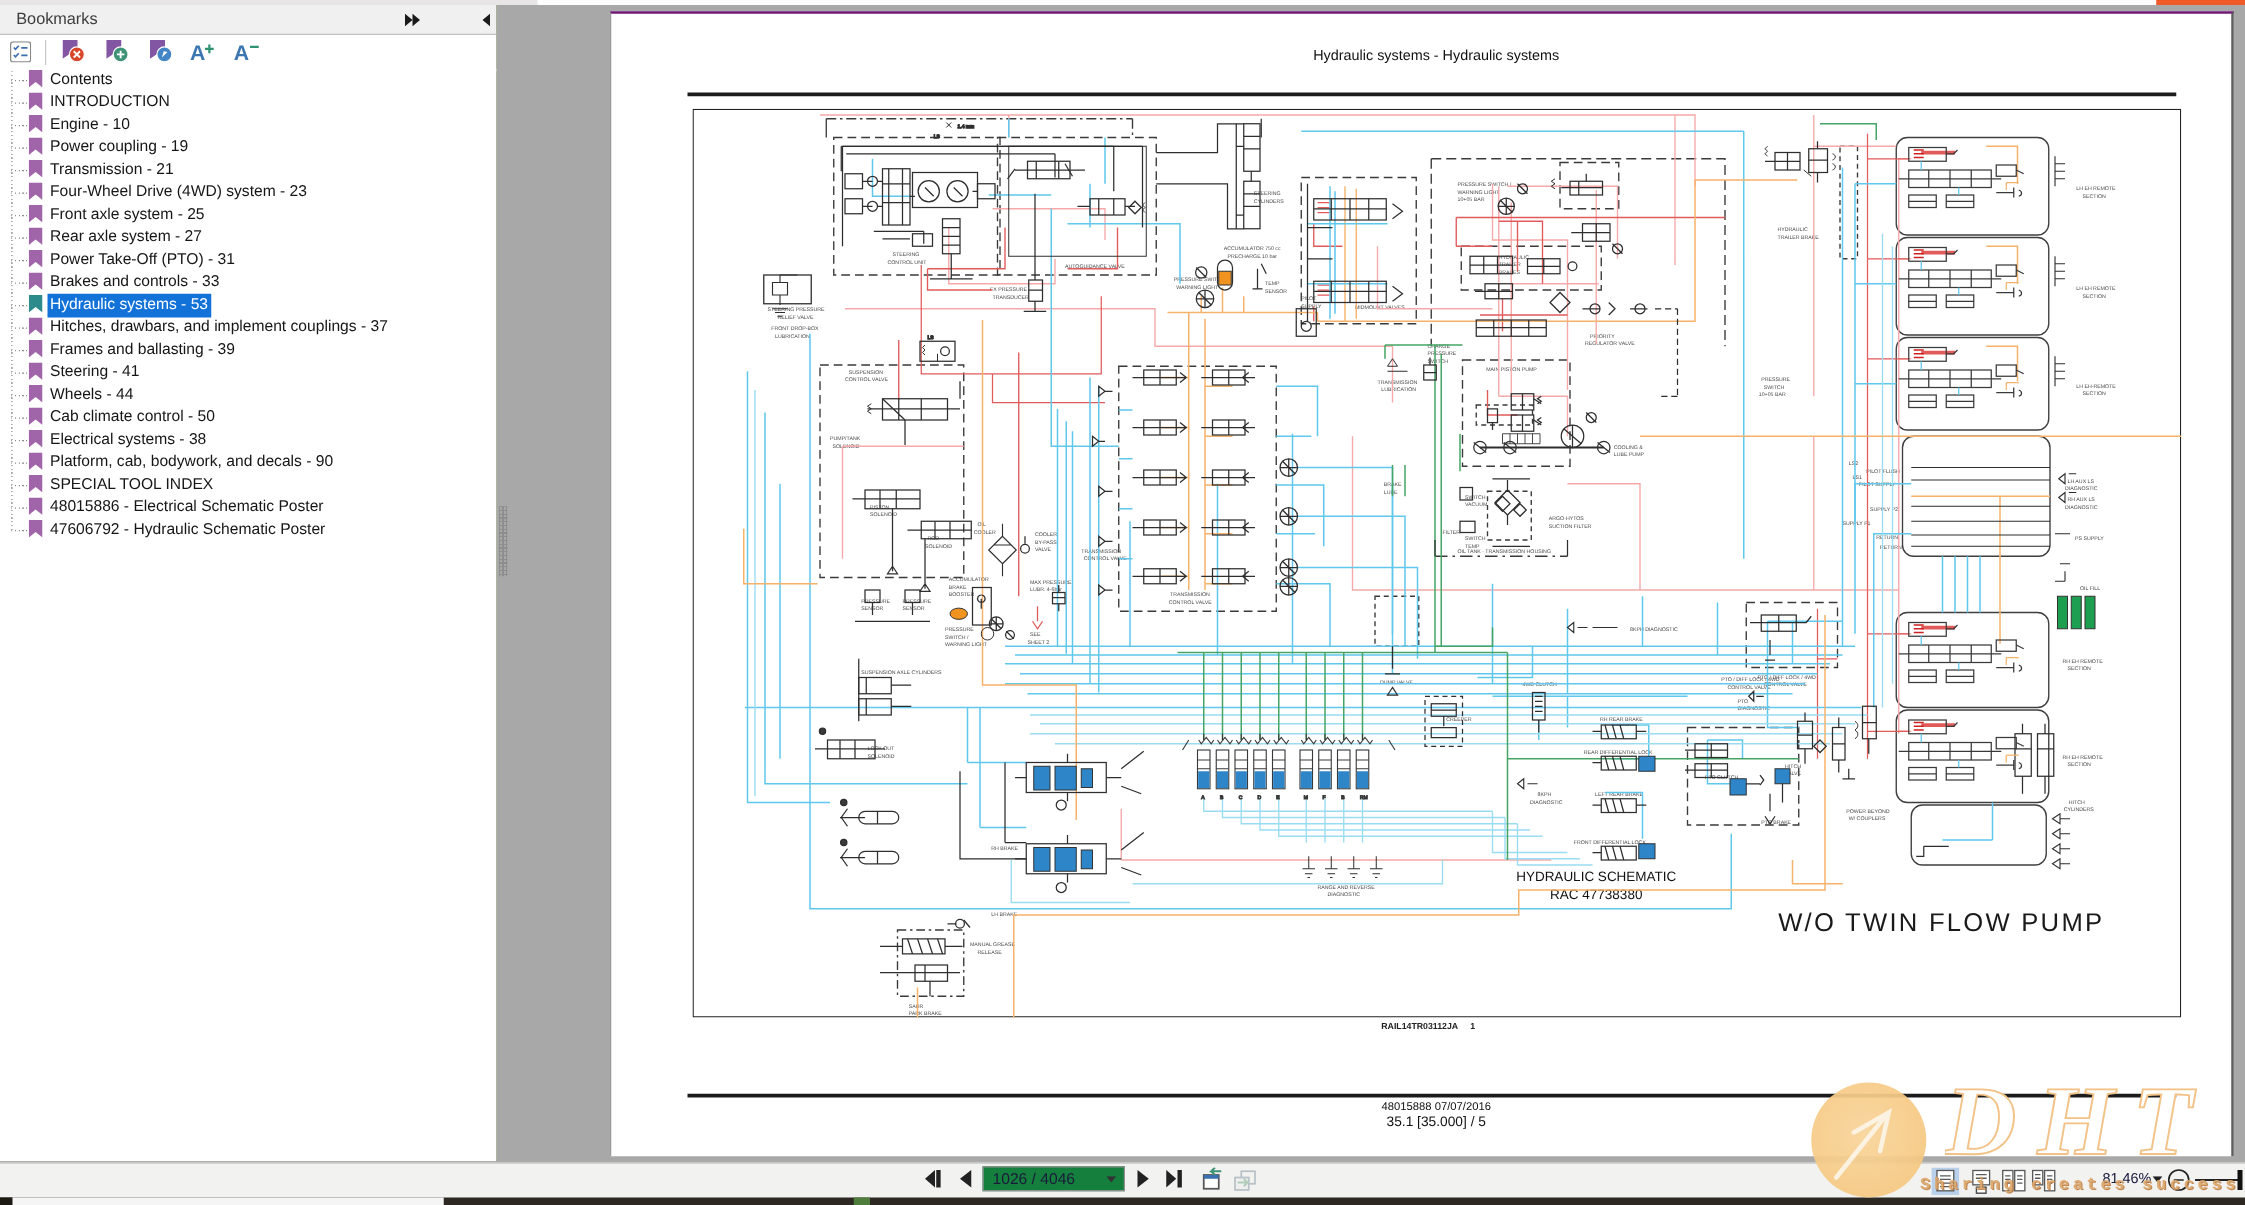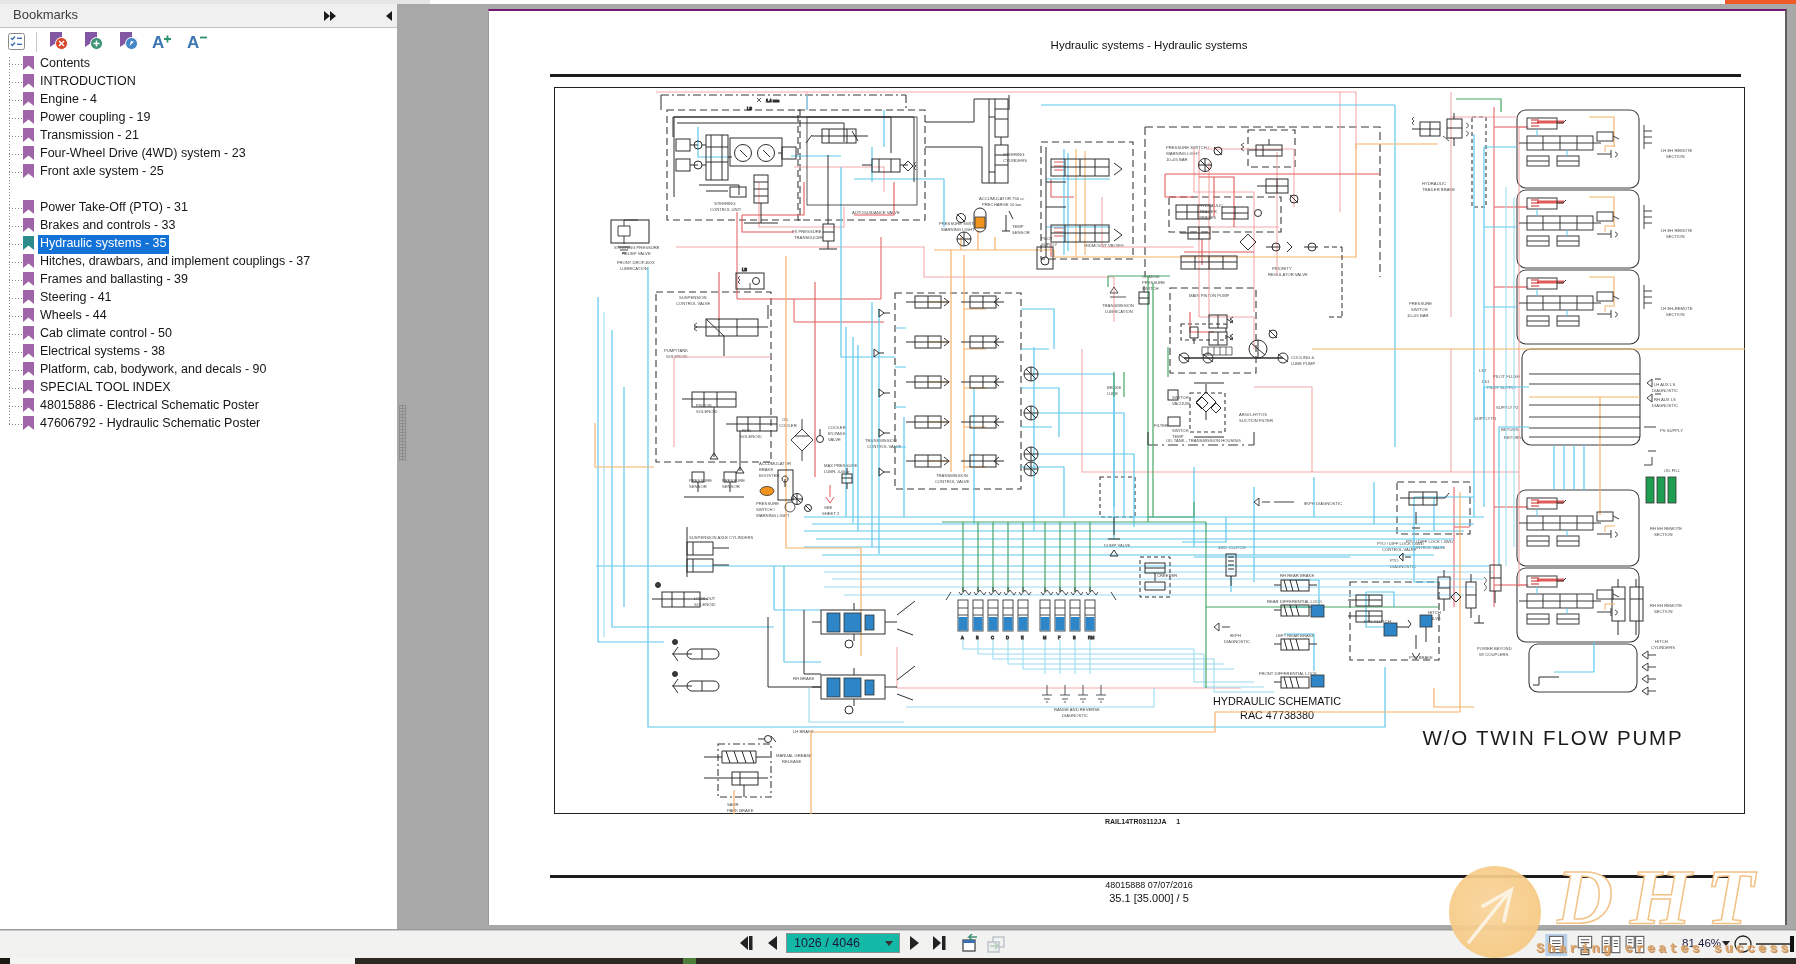--- a/index.html
+++ b/index.html
@@ -36,21 +36,21 @@
   #pfoot2{left:0px;top:881px;width:1320px;text-align:center;font-size:11px;color:#111;}
   #pfoot0{left:616px;top:807px;font-size:7px;font-weight:bold;color:#222;}
   
   #grip{left:399px;top:405px;width:7px;height:56px;
     background-image:repeating-linear-gradient(180deg,#7a7a7a 0 1px,transparent 1px 3px),
                      repeating-linear-gradient(90deg,#7a7a7a 0 1px,transparent 1px 3px);
     opacity:.55;}
   
   #btoolbar{left:0;top:929px;width:1796px;height:29px;background:#f2f2f1;
             border-top:1px solid #9a9a9a;box-shadow:inset 0 1px 0 #c9c9c9;}
-  #pagebox{position:absolute;left:48px;top:3px;width:114px;height:20px;background:#14b8a6;
+  #pagebox{position:absolute;left:48px;top:3px;width:114px;height:20px;background:#15803d;
            border:1px solid #8f8f8f;font-size:12.5px;color:#1a1a3a;padding:2px 0 0 7px;box-sizing:border-box;}
   #zoomtxt{position:absolute;left:1662px;top:7px;font-size:11.5px;color:#16163a;padding-left:20px;}
   
   #taskbar{left:0;top:958px;width:1796px;height:6px;background:#2d2922;}
   
   #wmcircle{left:1449px;top:866px;width:92px;height:92px;border-radius:50%;
             background:radial-gradient(circle at 45% 45%, #f8d49a 0%, #f6c983 70%, #f3c176 100%);
             opacity:0.93;}
   #wmshare{left:1536px;top:941px;width:300px;font-family:"Liberation Mono",monospace;
            font-size:13.5px;font-weight:bold;color:#dca76a;letter-spacing:3px;
@@ -851,21 +851,21 @@
         <svg class="ribbon" viewBox="0 0 11 14">
           <path d="M0 0 h11 v14 l-5.5 -4.5 L0 14 Z" fill="#a064a8"></path>
         </svg>
         <span class="bmtxt">INTRODUCTION</span>
       </div>
       <div class="bmrow" style="top:36px">
         <div class="dot-h"></div>
         <svg class="ribbon" viewBox="0 0 11 14">
           <path d="M0 0 h11 v14 l-5.5 -4.5 L0 14 Z" fill="#a064a8"></path>
         </svg>
-        <span class="bmtxt">Engine - 4</span>
+        <span class="bmtxt">Engine - 10</span>
       </div>
       <div class="bmrow" style="top:54px">
         <div class="dot-h"></div>
         <svg class="ribbon" viewBox="0 0 11 14">
           <path d="M0 0 h11 v14 l-5.5 -4.5 L0 14 Z" fill="#a064a8"></path>
         </svg>
         <span class="bmtxt">Power coupling - 19</span>
       </div>
       <div class="bmrow" style="top:72px">
         <div class="dot-h"></div>
@@ -881,40 +881,47 @@
         </svg>
         <span class="bmtxt">Four-Wheel Drive (4WD) system - 23</span>
       </div>
       <div class="bmrow" style="top:108px">
         <div class="dot-h"></div>
         <svg class="ribbon" viewBox="0 0 11 14">
           <path d="M0 0 h11 v14 l-5.5 -4.5 L0 14 Z" fill="#a064a8"></path>
         </svg>
         <span class="bmtxt">Front axle system - 25</span>
       </div>
+      <div class="bmrow" style="top:126px">
+        <div class="dot-h"></div>
+        <svg class="ribbon" viewBox="0 0 11 14">
+          <path d="M0 0 h11 v14 l-5.5 -4.5 L0 14 Z" fill="#a064a8"></path>
+        </svg>
+        <span class="bmtxt">Rear axle system - 27</span>
+      </div>
       <div class="bmrow" style="top:144px">
         <div class="dot-h"></div>
         <svg class="ribbon" viewBox="0 0 11 14">
           <path d="M0 0 h11 v14 l-5.5 -4.5 L0 14 Z" fill="#a064a8"></path>
         </svg>
         <span class="bmtxt">Power Take-Off (PTO) - 31</span>
       </div>
       <div class="bmrow" style="top:162px">
         <div class="dot-h"></div>
         <svg class="ribbon" viewBox="0 0 11 14">
           <path d="M0 0 h11 v14 l-5.5 -4.5 L0 14 Z" fill="#a064a8"></path>
         </svg>
         <span class="bmtxt">Brakes and controls - 33</span>
       </div>
       <div class="bmrow" style="top:180px">
         <div class="dot-h"></div>
         <svg class="ribbon" viewBox="0 0 11 14">
           <path d="M0 0 h11 v14 l-5.5 -4.5 L0 14 Z" fill="#2e8b8b"></path>
         </svg>
-        <span class="bmtxt bmsel">Hydraulic systems - 35</span>
+        <span class="bmtxt bmsel">Hydraulic systems - 53</span>
       </div>
       <div class="bmrow" style="top:198px">
         <div class="dot-h"></div>
         <svg class="ribbon" viewBox="0 0 11 14">
           <path d="M0 0 h11 v14 l-5.5 -4.5 L0 14 Z" fill="#a064a8"></path>
         </svg>
         <span class="bmtxt">Hitches, drawbars, and implement couplings - 37</span>
       </div>
       <div class="bmrow" style="top:216px">
         <div class="dot-h"></div>

